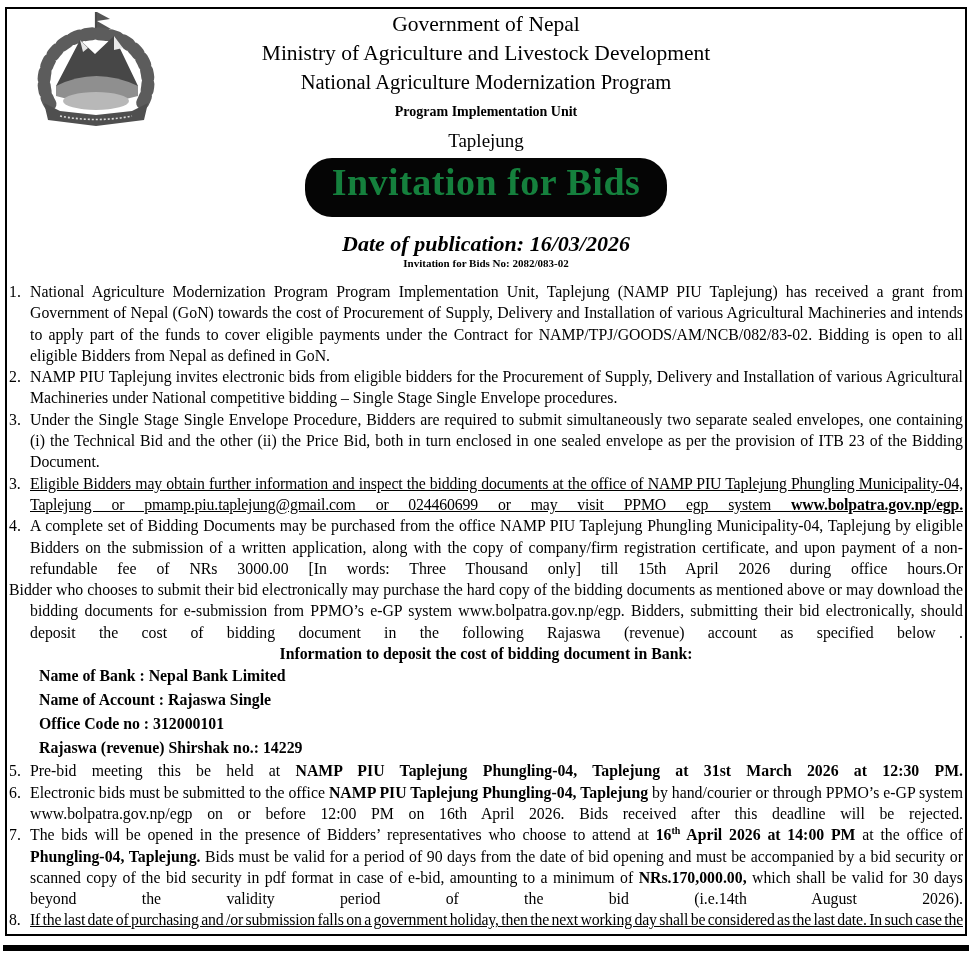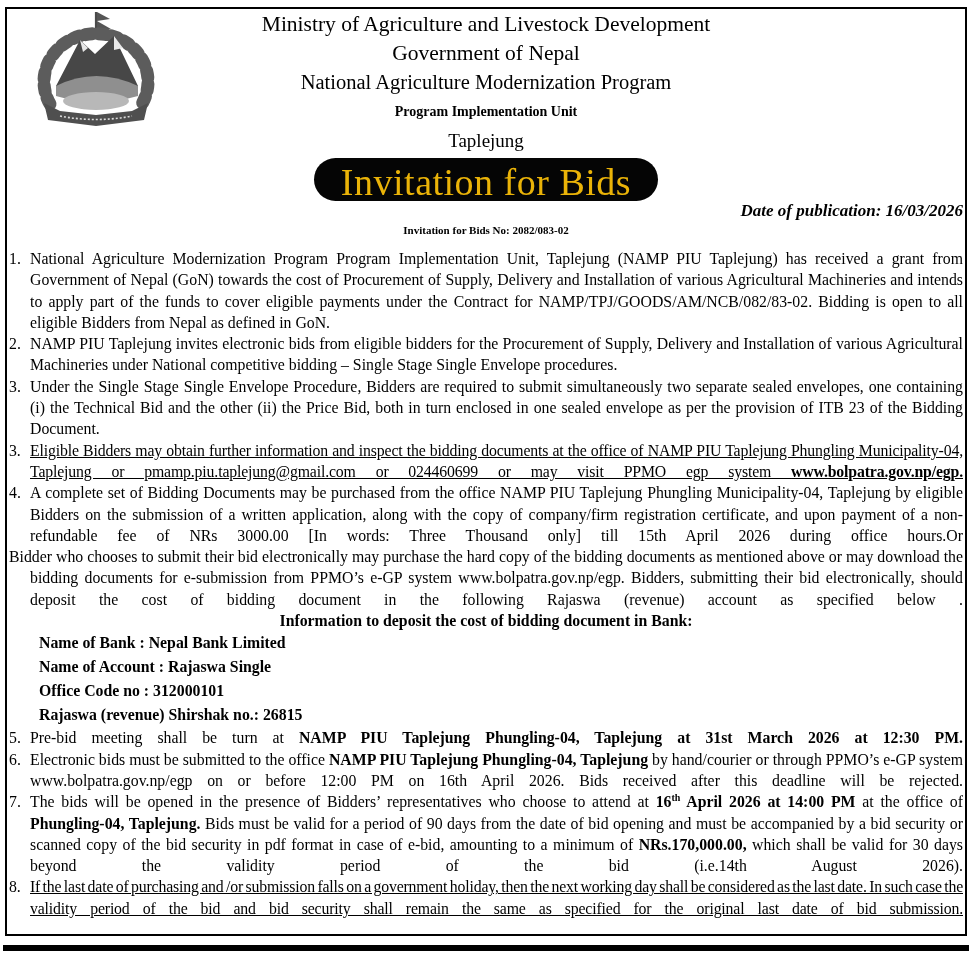--- a/index.html
+++ b/index.html
@@ -13,46 +13,46 @@
   .emblem{position:absolute;left:26px;top:8px;width:140px;height:122px;}
   .hl{text-align:center;line-height:29px;}
   .hl.s0{font-size:21.5px;}
   .hl.s1{font-size:21.5px;}
   .hl.s2{font-size:20.5px;}
   .hl.s3{font-size:14px;}
   .hl.s4{font-size:19px;}
   .hl.b{font-weight:bold;}
   .pill-row{text-align:center;margin-top:3px;}
   .pill{
-    display:inline-block;background:#050505;color:#eab308;font-weight:normal;
-    font-size:38px;line-height:1;padding:5px 27px 0;border-radius:27px;letter-spacing:0.5px;
+    display:inline-block;background:#050505;color:#15803d;font-weight:bold;
+    font-size:38px;line-height:1;padding:5px 27px 16px;border-radius:27px;letter-spacing:0.5px;
   }
-  .date-line{text-align:right;font-style:italic;font-weight:bold;font-size:17px;line-height:20px;margin-top:0;}
+  .date-line{text-align:center;font-style:italic;font-weight:bold;font-size:22px;line-height:20px;margin-top:17px;}
   .bidno-line{text-align:center;font-weight:bold;font-size:11px;line-height:19px;}
   .body{margin-top:8px;font-size:15.8px;line-height:21.3px;}
   .para{text-align:justify;padding-left:21px;text-indent:-21px;}
   .para .num{display:inline-block;width:21px;text-indent:0;}
   .para.jlast{text-align-last:justify;}
   .para.tight{word-spacing:-2px;letter-spacing:-0.15px;text-decoration:underline;}
   .para.heading{padding-left:0;text-indent:0;text-align:center;font-weight:bold;}
   .para.bank{padding-left:30px;text-indent:0;text-align:left;font-weight:bold;line-height:24px;}
   .b{font-weight:bold;}
   sup{font-size:10px;line-height:0;vertical-align:super;}
 </style>
 </head>
 <body>
 
 <div class="page">
   <div class="frame"></div>
   <div class="bottom-bar"></div>
 
   <div class="content">
     <div>
+        <div class="hl s0">Government of Nepal</div>
         <div class="hl s1">Ministry of Agriculture and Livestock Development</div>
-        <div class="hl s0">Government of Nepal</div>
         <div class="hl s2">National Agriculture Modernization Program</div>
         <div class="hl s3 b">Program Implementation Unit</div>
         <div class="hl s4">Taplejung</div>
       </div>
 
     <div class="pill-row">
       <span class="pill">Invitation for Bids</span>
     </div>
 
     <div class="date-line">
@@ -65,22 +65,22 @@
         <div class="para item"><span class="num">1.</span><span>National Agriculture Modernization Program Program Implementation Unit, Taplejung (NAMP PIU Taplejung) has received a grant from Government of Nepal (GoN) towards the cost of Procurement of Supply, Delivery and Installation of various Agricultural Machineries and intends to apply part of the funds to cover eligible payments under the Contract for NAMP/TPJ/GOODS/AM/NCB/082/83-02. Bidding is open to all eligible Bidders from Nepal as defined in GoN.</span></div>
         <div class="para item"><span class="num">2.</span><span>NAMP PIU Taplejung invites electronic bids from eligible bidders for the Procurement of Supply, Delivery and Installation of various Agricultural Machineries under National competitive bidding – Single Stage Single Envelope procedures.</span></div>
         <div class="para item"><span class="num">3.</span><span>Under the Single Stage  Single Envelope Procedure, Bidders are required to submit simultaneously two separate sealed envelopes, one containing (i) the Technical Bid and the other (ii) the Price Bid, both in turn enclosed in one sealed envelope as per the provision of ITB 23 of the Bidding Document.</span></div>
         <div class="para item tight jlast"><span class="num">3.</span><span>Eligible Bidders may obtain further information and inspect the bidding documents at the office of NAMP PIU Taplejung Phungling Municipality-04, Taplejung or pmamp.piu.taplejung@gmail.com or 024460699 or may visit PPMO egp system </span><span class="b">www.bolpatra.gov.np/egp.</span></div>
         <div class="para item jlast"><span class="num">4.</span><span>A complete set of Bidding Documents may be purchased from the office NAMP PIU Taplejung Phungling Municipality-04, Taplejung by eligible Bidders on the submission of a written application, along with the copy of company/firm registration certificate, and upon payment of a non-refundable fee of NRs 3000.00 [In words: Three Thousand only] till 15th April 2026 during office hours.Or</span></div>
         <div class="para item jlast"><span>Bidder who chooses to submit their bid electronically may purchase the hard copy of the bidding documents as mentioned above or may download the bidding documents for e-submission from PPMO’s e-GP system www.bolpatra.gov.np/egp. Bidders, submitting their bid electronically, should deposit the cost of bidding document in the following Rajaswa (revenue) account as specified below .</span></div>
         <div class="para heading"><span>Information to deposit the cost of bidding document in Bank:</span></div>
         <div class="para bank"><span>Name of Bank : Nepal Bank Limited</span></div>
         <div class="para bank"><span>Name of Account : Rajaswa Single</span></div>
         <div class="para bank"><span>Office Code no : 312000101</span></div>
-        <div class="para bank"><span>Rajaswa (revenue) Shirshak no.: 26815</span></div>
-        <div class="para item jlast"><span class="num">5.</span><span>Pre-bid meeting shall be turn at </span><span class="b">NAMP PIU Taplejung Phungling-04, Taplejung at 31st March 2026 at 12:30 PM.</span></div>
+        <div class="para bank"><span>Rajaswa (revenue) Shirshak no.: 14229</span></div>
+        <div class="para item jlast"><span class="num">5.</span><span>Pre-bid meeting this be held at </span><span class="b">NAMP PIU Taplejung Phungling-04, Taplejung at 31st March 2026 at 12:30 PM.</span></div>
         <div class="para item jlast"><span class="num">6.</span><span>Electronic bids must be submitted to the office </span><span class="b">NAMP PIU Taplejung Phungling-04, Taplejung</span><span> by hand/courier or through PPMO’s e-GP system www.bolpatra.gov.np/egp on or before 12:00 PM on 16th April 2026. Bids received after this deadline will be rejected.</span></div>
         <div class="para item jlast"><span class="num">7.</span><span>The bids will be opened in the presence of Bidders’ representatives who choose to attend at </span><span class="b">16</span><sup class="b">th</sup><span class="b"> April 2026 at 14:00 PM</span><span> at the office of </span><span class="b">Phungling-04, Taplejung.</span><span> Bids must be valid for a period of 90 days from the date of bid opening and must be accompanied by a bid security or scanned copy of the bid security in pdf format in case of e-bid, amounting to a minimum of </span><span class="b">NRs.170,000.00,</span><span> which shall be valid for 30 days beyond the validity period of the bid (i.e.14th August 2026).</span></div>
         <div class="para item tight jlast"><span class="num">8.</span><span>If the last date of purchasing and /or submission falls on a government holiday, then the next working day shall be considered as the last date. In such case the validity period of the bid and bid security shall remain the same as specified for the original last date of bid submission.</span></div>
       </div>
   </div>
 
   <div class="emblem">
     <svg viewBox="0 0 140 122" width="140" height="122" aria-hidden="true">
 
       <path d="M70 4 v26" stroke="#4a4a4a" stroke-width="2.2" fill="none"></path>

